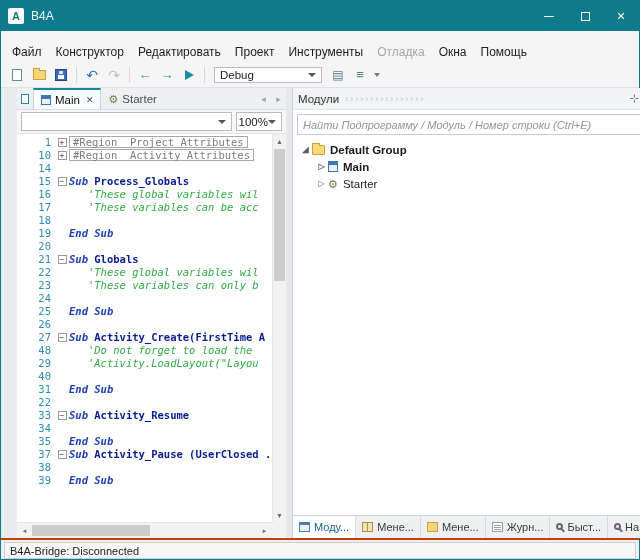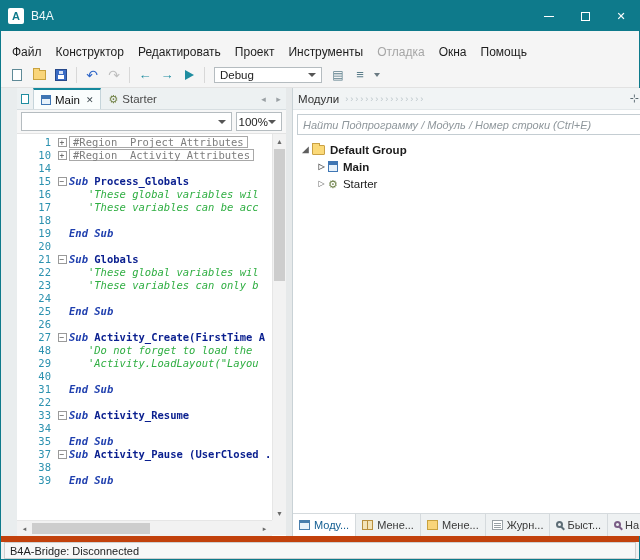--- a/index.html
+++ b/index.html
@@ -130,21 +130,21 @@
   .bti-libraries::before { content:""; position:absolute; top:0; bottom:0; left:4px; width:1px; background:#b98f3e; }
   .bti-files { background:#f9d57a; border:1px solid #c9a23e; }
   .bti-log { background:#fff; border:1px solid #98a0a5; }
   .bti-log::before { content:""; position:absolute; left:1px; right:1px; top:2px; height:1px; background:#98a0a5; box-shadow:0 2px 0 #98a0a5, 0 4px 0 #98a0a5; }
   .bti-search { width:7px; height:7px; border:2px solid #5d6d76; border-radius:50%; margin-top:-2px; }
   .bti-search::after { content:""; position:absolute; width:5px; height:2px; background:#5d6d76; transform:rotate(45deg); right:-4px; bottom:-3px; }
   .bti-find { width:7px; height:7px; border:2px solid #7a5d86; border-radius:50%; margin-top:-2px; }
   .bti-find::after { content:""; position:absolute; width:5px; height:2px; background:#7a5d86; transform:rotate(45deg); right:-4px; bottom:-3px; }
 
   
-  .statusbar { flex:0 0 21px; background:#f0f0f0; border-top:6px solid #c2410c; display:flex; align-items:center; padding:0 3px; }
+  .statusbar { flex:0 0 21px; background:#f0f0f0; border-top:2px solid #c2410c; display:flex; align-items:flex-end; padding:0 3px; }
   .status-field { flex:1; height:17px; border:1px solid #cfcfcf; background:#f7f7f7; display:flex; align-items:center; padding:0 5px; font-size:11px; color:#222; }
 </style>
 </head>
 <body>
 
 <div class="window">
 
   <div class="titlebar">
     <div class="app-icon">A</div>
     <div class="title-text">B4A</div>

